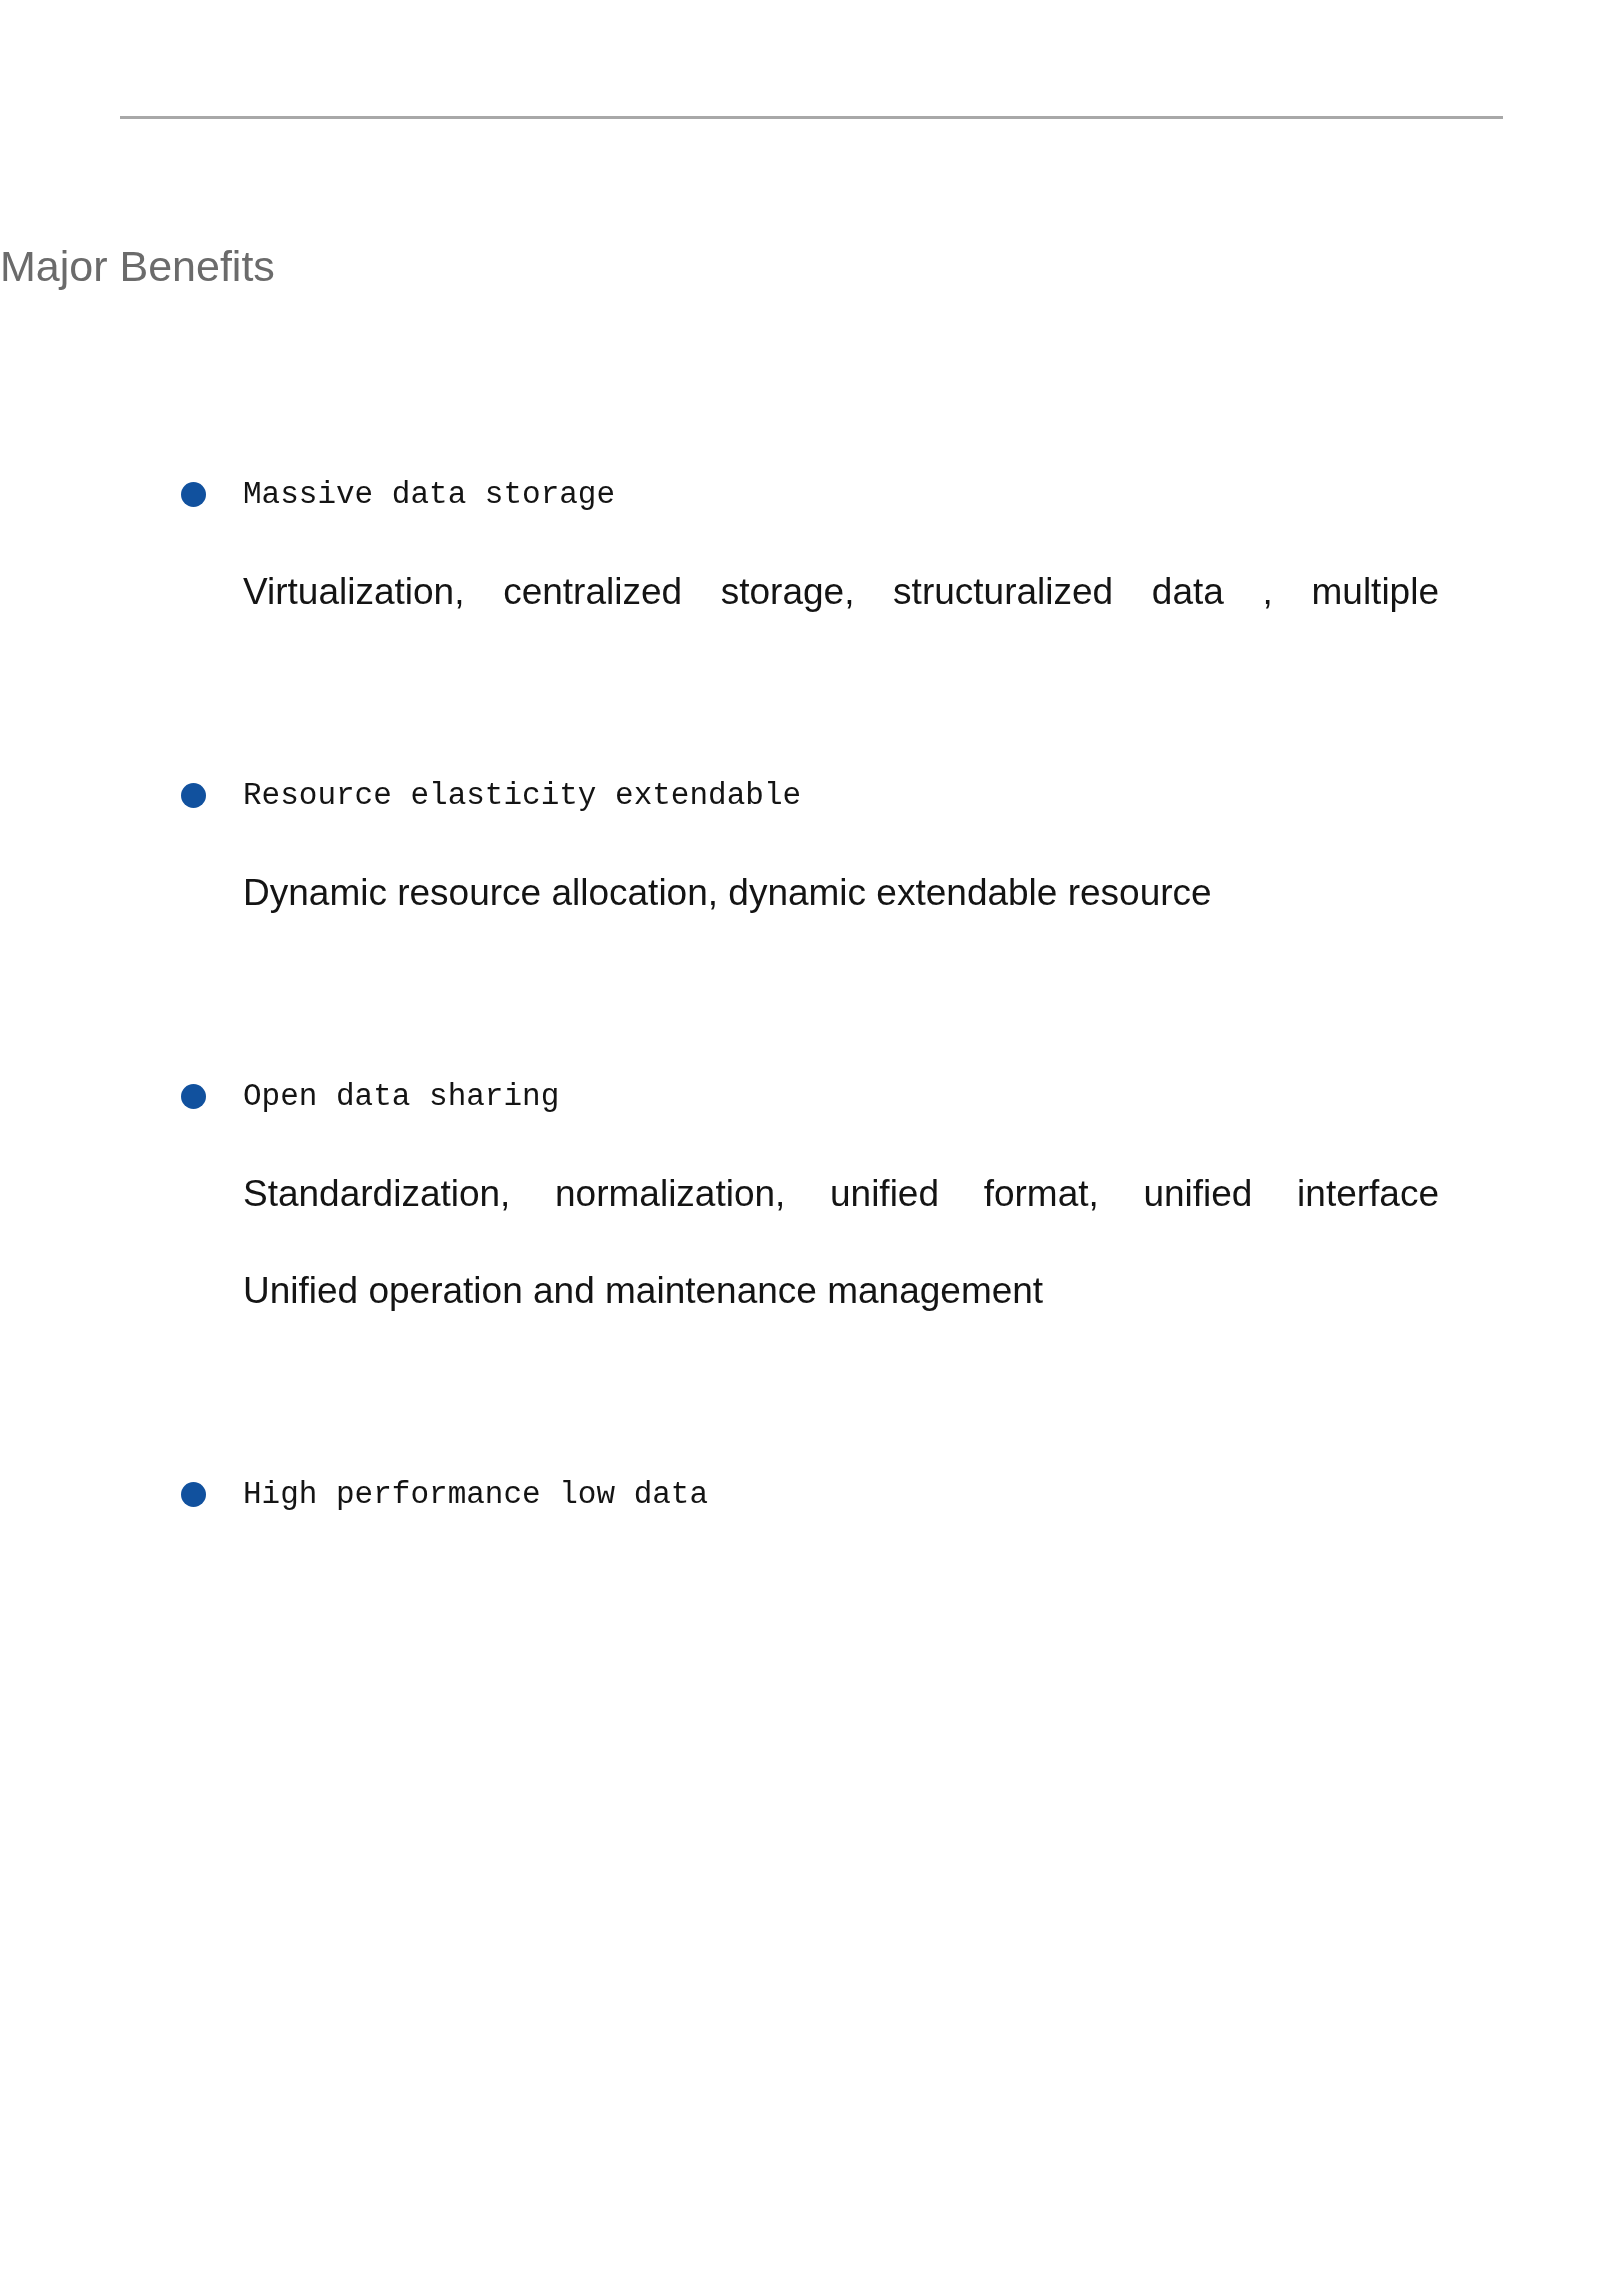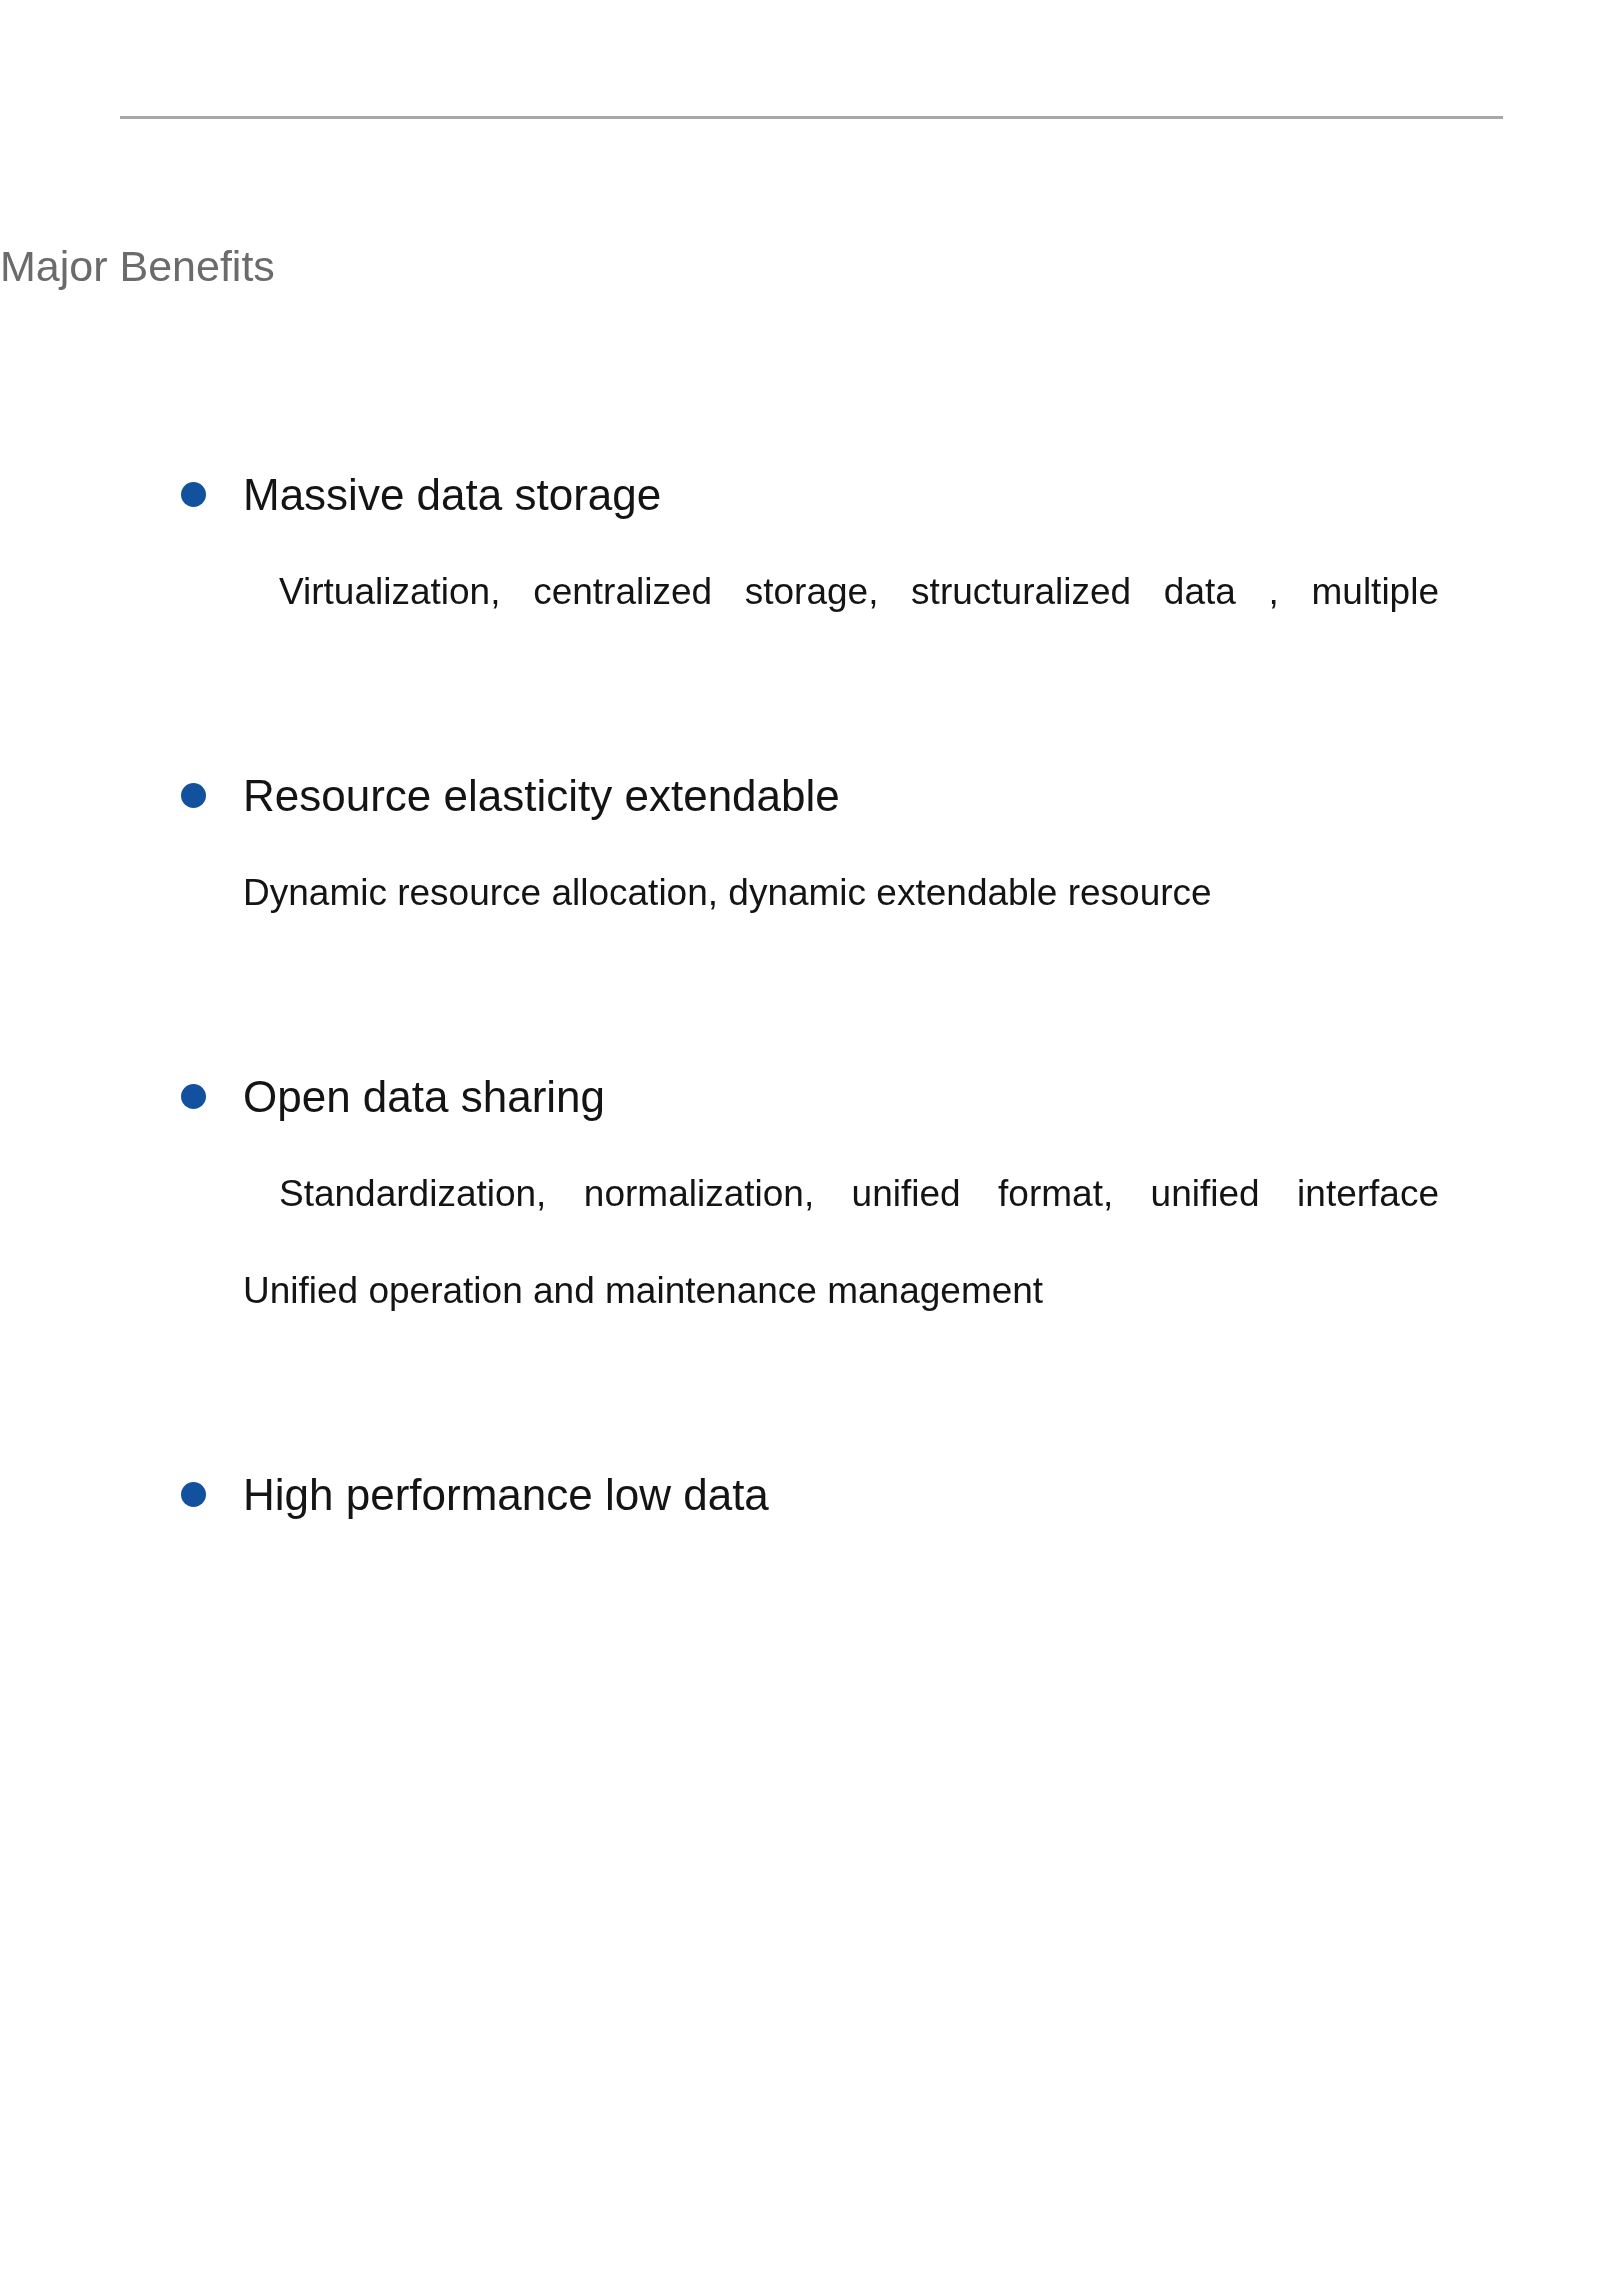--- a/index.html
+++ b/index.html
@@ -51,29 +51,29 @@
   .bullet {
     position: absolute;
     left: -62px;
     top: 36px;
     width: 25px;
     height: 25px;
     border-radius: 50%;
     background: #11519e;
   }
   .heading {
-    font-size: 44px;
+    font-size: 31px;
+    font-family: Liberation Mono, monospace;
   }
   .body-line {
     font-size: 37px;
   }
   .justify {
     text-align: justify;
     text-align-last: justify;
-    margin-left: 36px;
   }
 </style>
 </head>
 <body>
 
 <div class="page">
 
   <div class="divider" style="background: rgb(168, 168, 168);"></div>
 
   <h1 class="title" style="color: rgb(107, 107, 107);">Major Benefits</h1>

